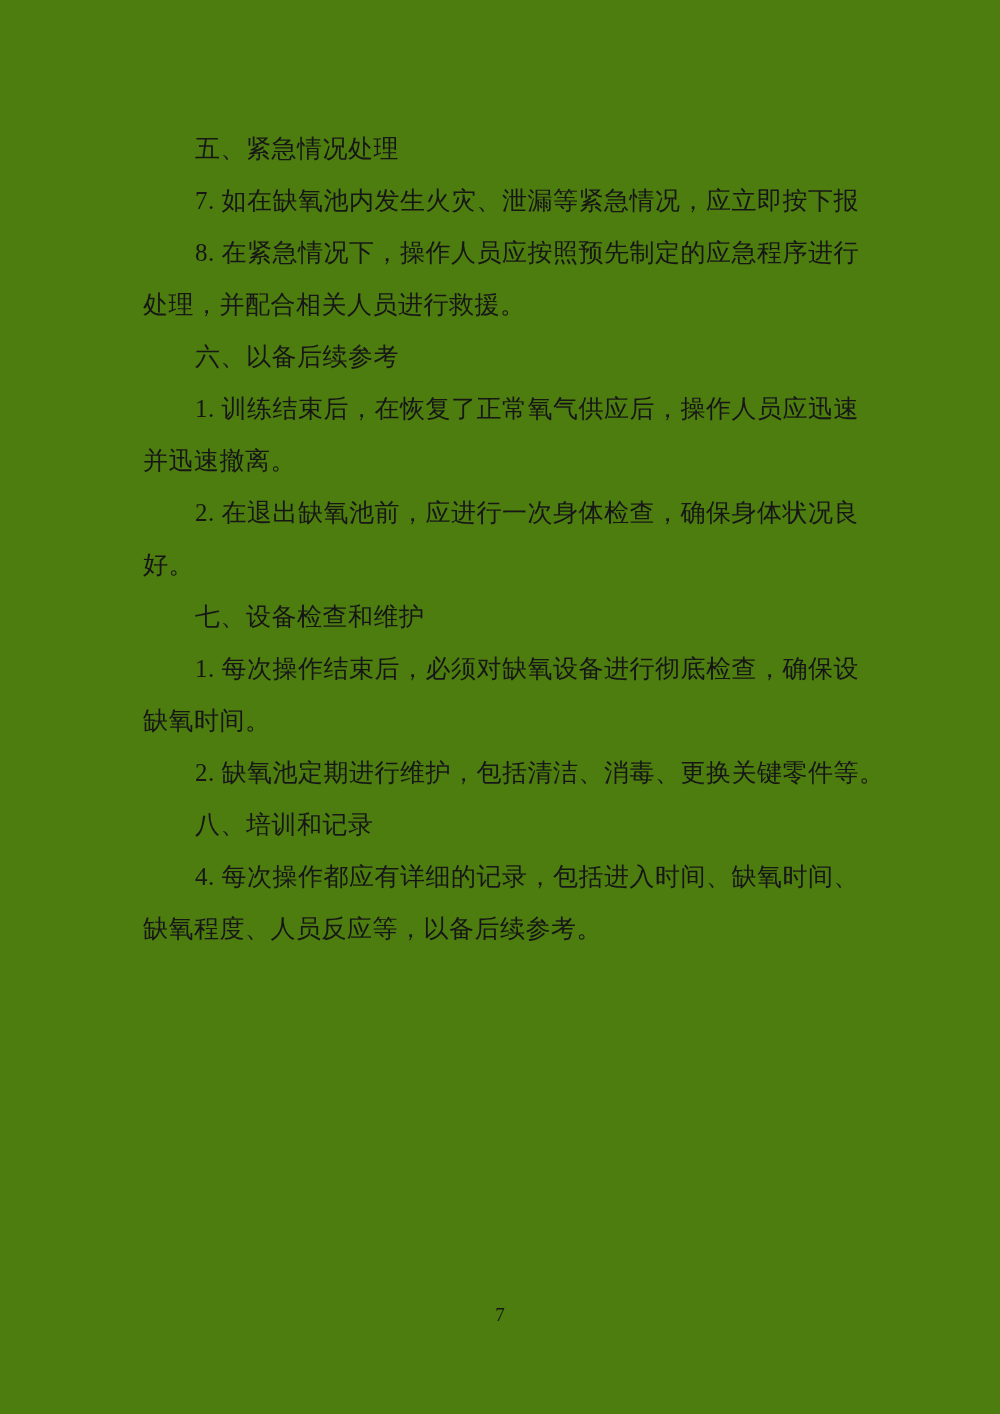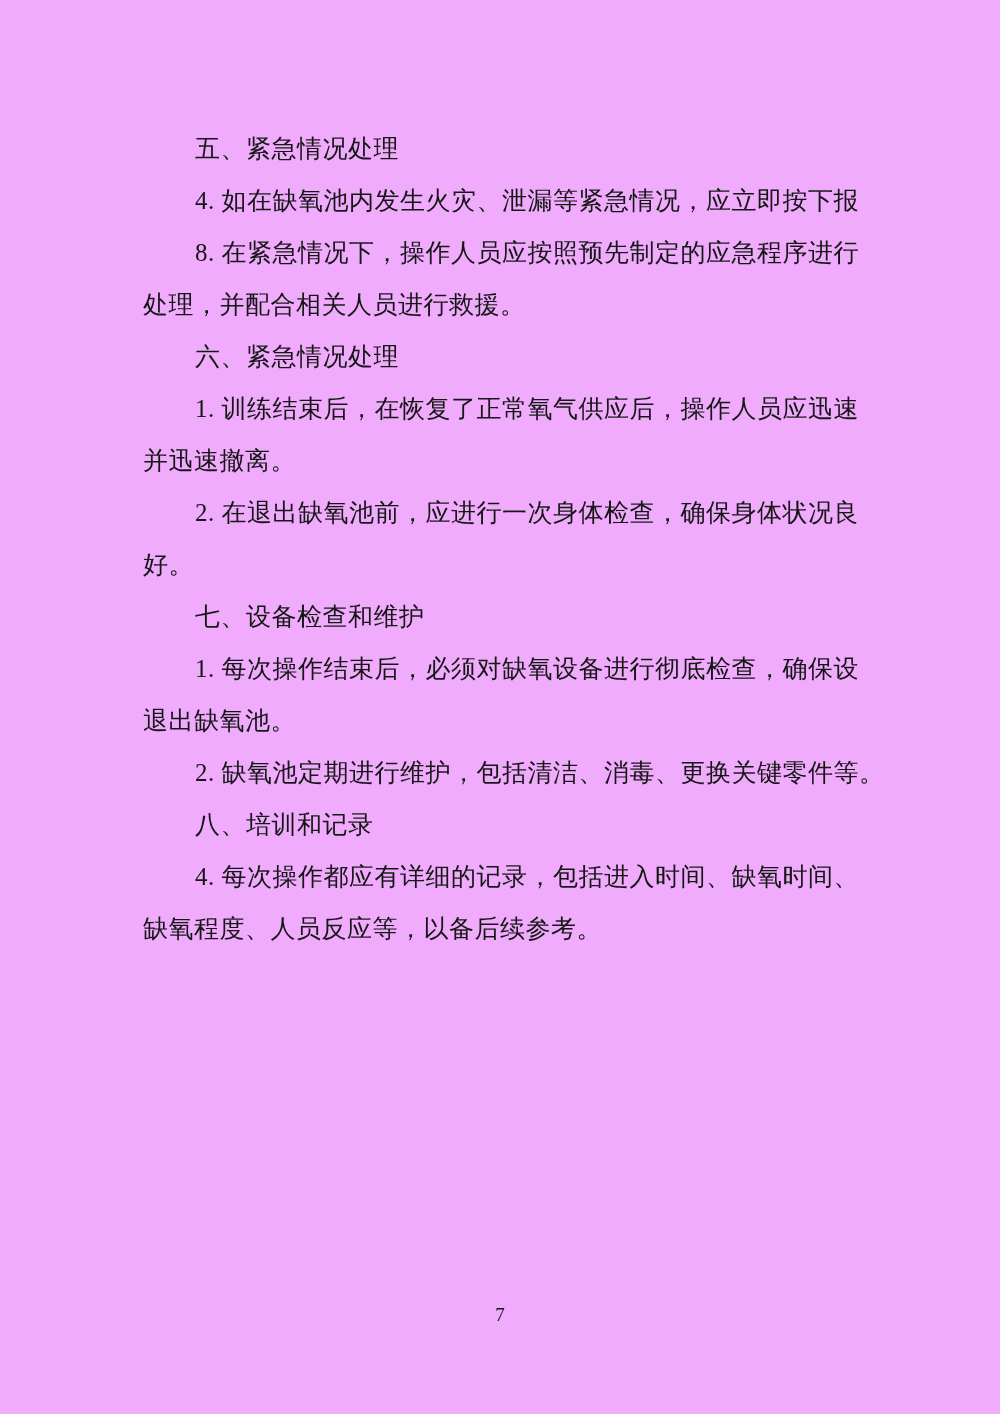--- a/index.html
+++ b/index.html
@@ -4,21 +4,21 @@
 <style>
   html, body {
     margin: 0;
     padding: 0;
     background: #ffffff;
   }
   .page {
     position: relative;
     width: 1000px;
     height: 1414px;
-    background: #f0abfc;
+    background: #4d7c0f;
     overflow: hidden;
     font-family: "Liberation Serif", "DejaVu Serif", serif;
     color: #161616;
   }
   .content {
     position: absolute;
     left: 143px;
     top: 123px;
     width: 714px;
     font-size: 25px;
@@ -52,49 +52,49 @@
 <body>
 
 <div class="page">
   <div class="content">
 
     <p class="para">
       <span class="line indent">五、紧急情况处理</span>
     </p>
 
     <p class="para">
-      <span class="line indent">4. 如在缺氧池内发生火灾、泄漏等紧急情况，应立即按下报</span>
+      <span class="line indent">7. 如在缺氧池内发生火灾、泄漏等紧急情况，应立即按下报</span>
     </p>
 
     <p class="para">
       <span class="line indent">8. 在紧急情况下，操作人员应按照预先制定的应急程序进行</span>
       <span class="line">处理，并配合相关人员进行救援。</span>
     </p>
 
     <p class="para">
-      <span class="line indent">六、紧急情况处理</span>
+      <span class="line indent">六、以备后续参考</span>
     </p>
 
     <p class="para">
       <span class="line indent">1. 训练结束后，在恢复了正常氧气供应后，操作人员应迅速</span>
       <span class="line">并迅速撤离。</span>
     </p>
 
     <p class="para">
       <span class="line indent">2. 在退出缺氧池前，应进行一次身体检查，确保身体状况良</span>
       <span class="line">好。</span>
     </p>
 
     <p class="para">
       <span class="line indent">七、设备检查和维护</span>
     </p>
 
     <p class="para">
       <span class="line indent">1. 每次操作结束后，必须对缺氧设备进行彻底检查，确保设</span>
-      <span class="line">退出缺氧池。</span>
+      <span class="line">缺氧时间。</span>
     </p>
 
     <p class="para">
       <span class="line indent">2. 缺氧池定期进行维护，包括清洁、消毒、更换关键零件等。</span>
     </p>
 
     <p class="para">
       <span class="line indent">八、培训和记录</span>
     </p>
 

